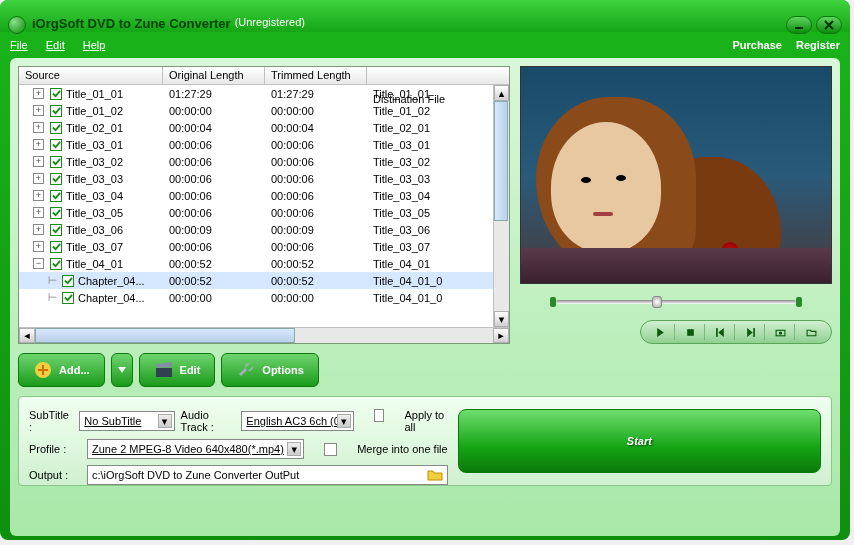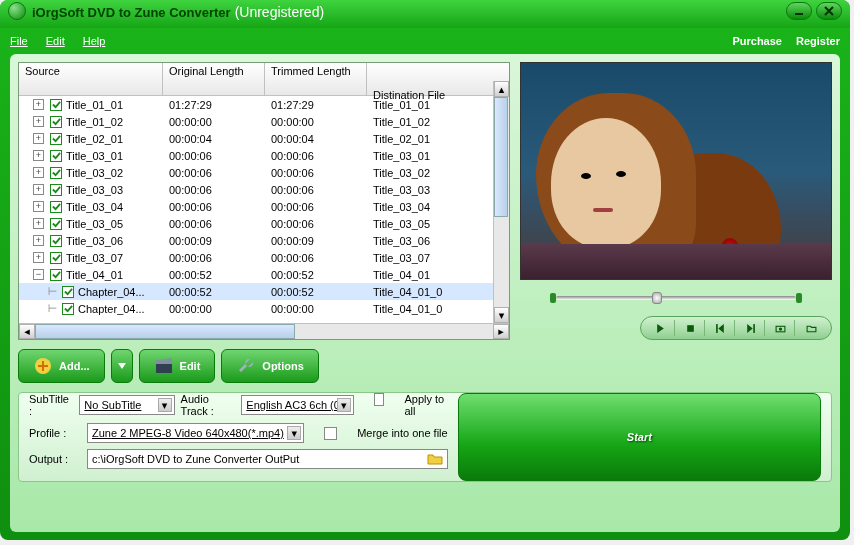--- a/index.html
+++ b/index.html
@@ -1,32 +1,32 @@
 <!DOCTYPE html>
 <html><head>
 <meta charset="utf-8">
 <style>
 * { box-sizing: border-box; margin: 0; padding: 0; font-family: Arial, sans-serif; font-size: 11px; }
 body { background: #f0f0f0; width: 854px; height: 545px; overflow: hidden; }
 .window { width: 850px; height: 540px; background: linear-gradient(to bottom, #1ab51a 0%, #0f8f0f 100%); border-radius: 8px; overflow: hidden; position: relative; }
-.titlebar { height: 28px; display: flex; align-items: flex-end; padding: 8px 8px; background: linear-gradient(to bottom, #3fd33f 0%, #15a515 100%); }
+.titlebar { height: 28px; display: flex; align-items: flex-start; padding: 16px 8px; background: linear-gradient(to bottom, #3fd33f 0%, #15a515 100%); }
 .app-icon { width: 18px; height: 18px; background: radial-gradient(circle at 30% 30%, #8ae08a, #0a8a0a); border-radius: 50%; margin-right: 6px; border: 1px solid #0a7a0a; }
 .title-text { color: #004400; font-weight: bold; font-size: 13px; }
-.title-suffix { color: #ffffff; font-size: 14px; margin-left: 4px; }
+.title-suffix { color: #ffffff; font-size: 11px; margin-left: 4px; }
 .titlebar-spacer { flex: 1; }
 .titlebtn { width: 26px; height: 18px; background: linear-gradient(to bottom, #5fd55f, #0a8a0a); border: 1px solid #0a7a0a; border-radius: 9px; margin-left: 4px; display: flex; align-items: center; justify-content: center; color: #004400; cursor: pointer; }
 .titlebtn svg { width: 10px; height: 10px; }
 .menubar { height: 26px; display: flex; align-items: center; padding: 0 10px; color: #fff; }
 .menu-item { margin-right: 18px; text-decoration: underline; cursor: pointer; }
 .menubar-spacer { flex: 1; }
 .menu-right { color: #fff; font-weight: bold; margin-left: 14px; cursor: pointer; }
 .content { background: linear-gradient(to bottom, #d9f7d9, #a8e8a8); margin: 0 10px 10px 10px; border-radius: 6px; padding: 8px; height: 478px; display: flex; flex-direction: column; gap: 8px; }
 .top-row { display: flex; gap: 10px; height: 278px; }
 .table-wrap { flex: 1; background: #fff; border: 1px solid #7a9a7a; position: relative; display: flex; flex-direction: column; }
-.thead { display: flex; background: linear-gradient(to bottom, #fff, #e8e8e8); border-bottom: 1px solid #c0c0c0; height: 33px; }
+.thead { display: flex; background: linear-gradient(to bottom, #fff, #e8e8e8); border-bottom: 1px solid #c0c0c0; height: 18px; }
 .th { padding: 2px 6px; border-right: 1px solid #c0c0c0; color: #000; }
 .th-source { width: 144px; }
 .th-ol { width: 102px; }
 .th-tl { width: 102px; }
 .th-df { flex: 1; margin-top: 24px; }
 .tbody { flex: 1; overflow: hidden; position: relative; }
 .trow { display: flex; height: 17px; align-items: center; }
 .trow.selected { background: #d6e8ff; }
 .tree-cell { width: 144px; display: flex; align-items: center; height: 17px; }
 .tree-indent { display: inline-block; }
@@ -67,21 +67,21 @@
 .ctl-row { display: flex; gap: 4px; justify-content: flex-end; }
 .ctlbar { display: flex; gap: 2px; background: linear-gradient(to bottom,#d0f0d0,#90d090); border: 1px solid #5aa55a; border-radius: 12px; padding: 3px 6px; }
 .ctl { width: 28px; height: 16px; display: flex; align-items: center; justify-content: center; cursor: pointer; border-right: 1px solid #7ab57a; }
 .ctl:last-child { border-right: none; }
 .ctl svg { width: 11px; height: 11px; fill: #0a5a0a; }
 .mid-row { display: flex; gap: 6px; height: 36px; align-items: center; }
 .bigbtn { height: 34px; background: linear-gradient(to bottom,#6fd56f,#1a9a1a); border: 1px solid #0a7a0a; border-radius: 6px; display: flex; align-items: center; padding: 0 14px; color: #fff; font-weight: bold; font-size: 13px; cursor: pointer; gap: 6px; }
 .bigbtn .icon { width: 20px; height: 20px; }
 .dropbtn { width: 22px; height: 34px; background: linear-gradient(to bottom,#6fd56f,#1a9a1a); border: 1px solid #0a7a0a; border-radius: 6px; display: flex; align-items: center; justify-content: center; cursor: pointer; }
 .mid-spacer { flex: 1; }
-.bottom-panel { background: linear-gradient(to bottom,#f0fff0,#d0f0d0); border: 1px solid #8ac88a; border-radius: 4px; padding: 0 10px; display: flex; gap: 10px; height: 90px; }
+.bottom-panel { background: linear-gradient(to bottom,#f0fff0,#d0f0d0); border: 1px solid #8ac88a; border-radius: 4px; padding: 12px 10px; display: flex; gap: 10px; height: 90px; }
 .form-col { display: flex; flex-direction: column; gap: 6px; }
 .form-row { display: flex; align-items: center; gap: 6px; }
 .lbl { width: 52px; }
 .combo { height: 20px; border: 1px solid #888; background: #fff; display: flex; align-items: center; padding: 0 4px; position: relative; cursor: pointer; text-decoration: underline; }
 .combo .caret { position: absolute; right: 2px; top: 2px; width: 14px; height: 14px; background: linear-gradient(#eee,#ccc); border: 1px solid #aaa; display: flex; align-items: center; justify-content: center; }
 .textin { height: 20px; border: 1px solid #888; background: #fff; padding: 0 4px; display: flex; align-items: center; }
 .inline-chk { display: flex; align-items: flex-start; gap: 20px; }
 .chkbox { width: 13px; height: 13px; border: 1px solid #888; background: #fff; cursor: pointer; }
 .side-btns { display: flex; flex-direction: column; gap: 6px; }
 .stdbtn { width: 78px; height: 22px; background: linear-gradient(to bottom,#fff,#d8d8d8); border: 1px solid #888; border-radius: 2px; cursor: pointer; display: flex; align-items: center; justify-content: center; }

